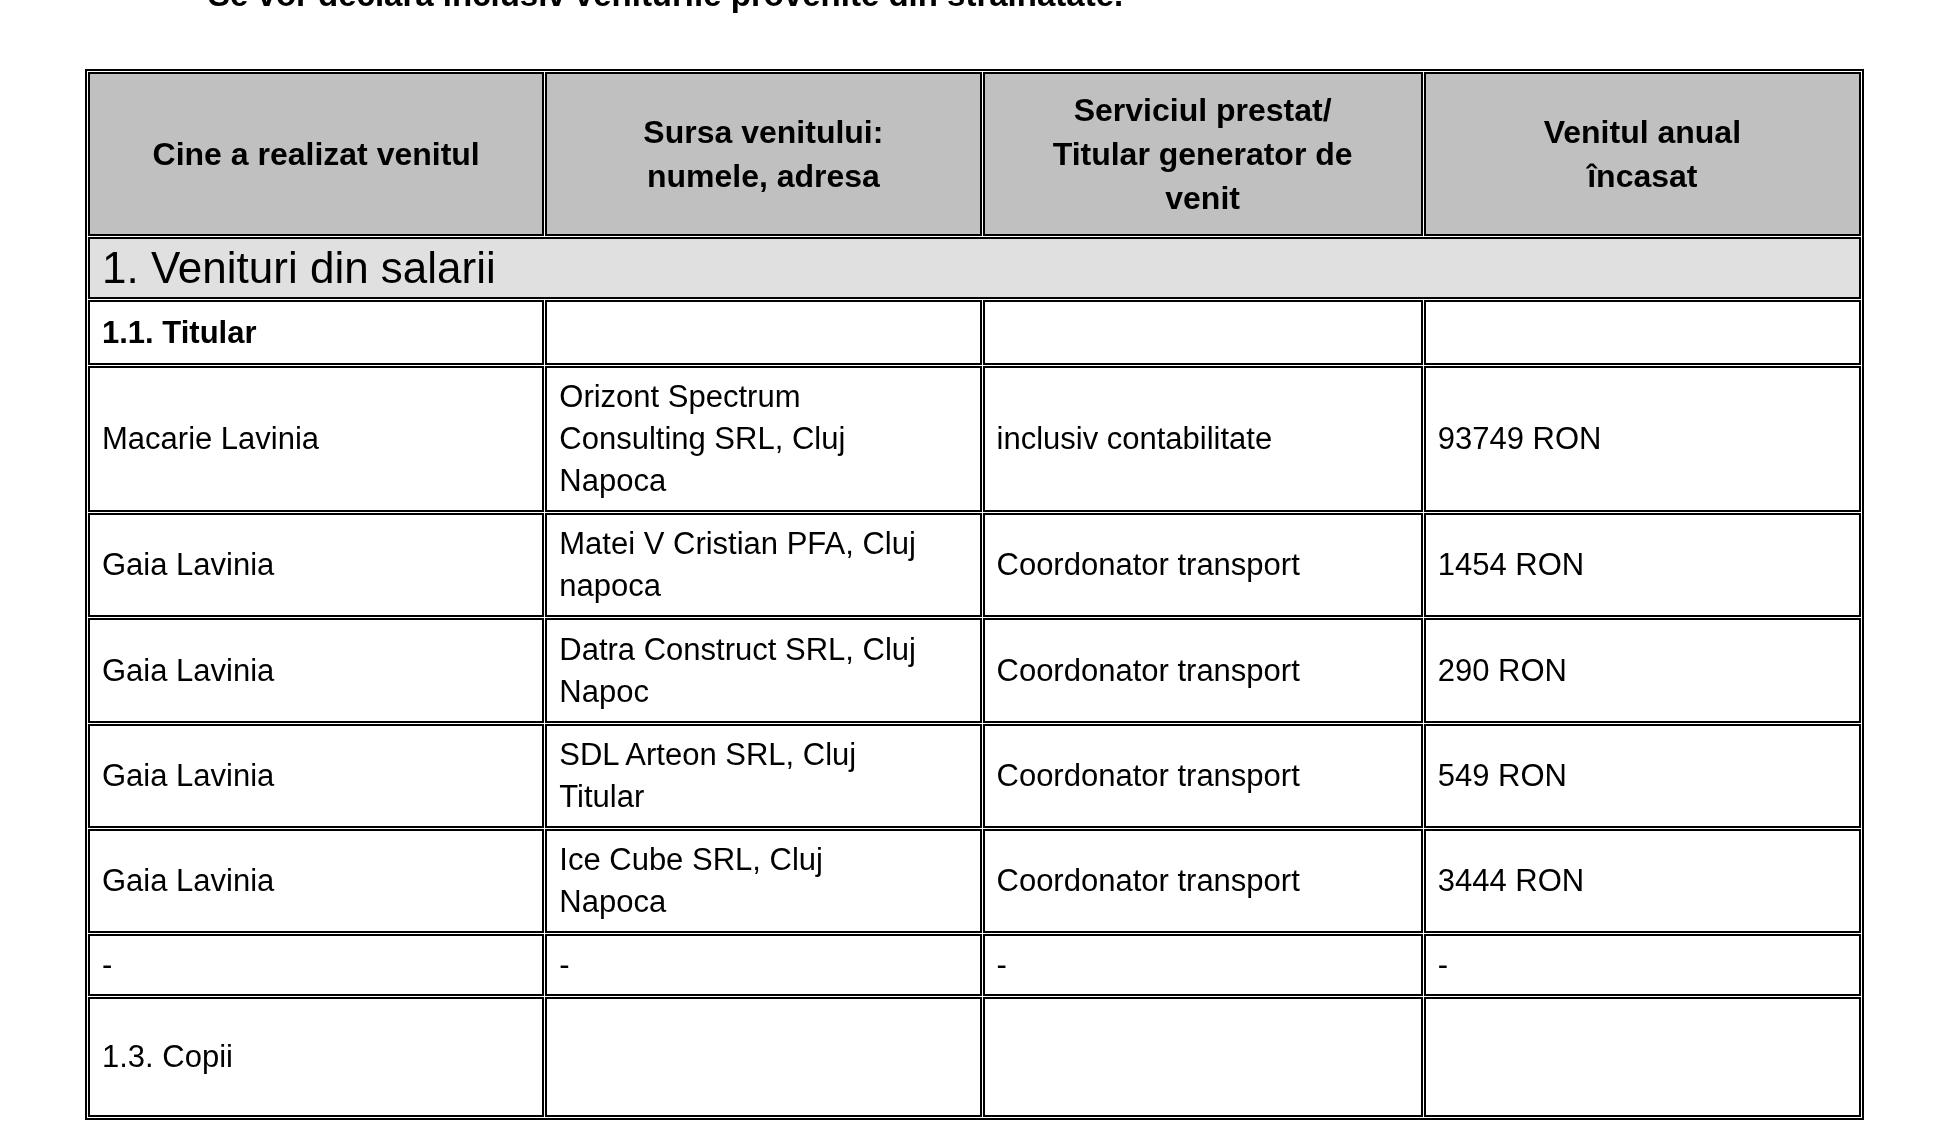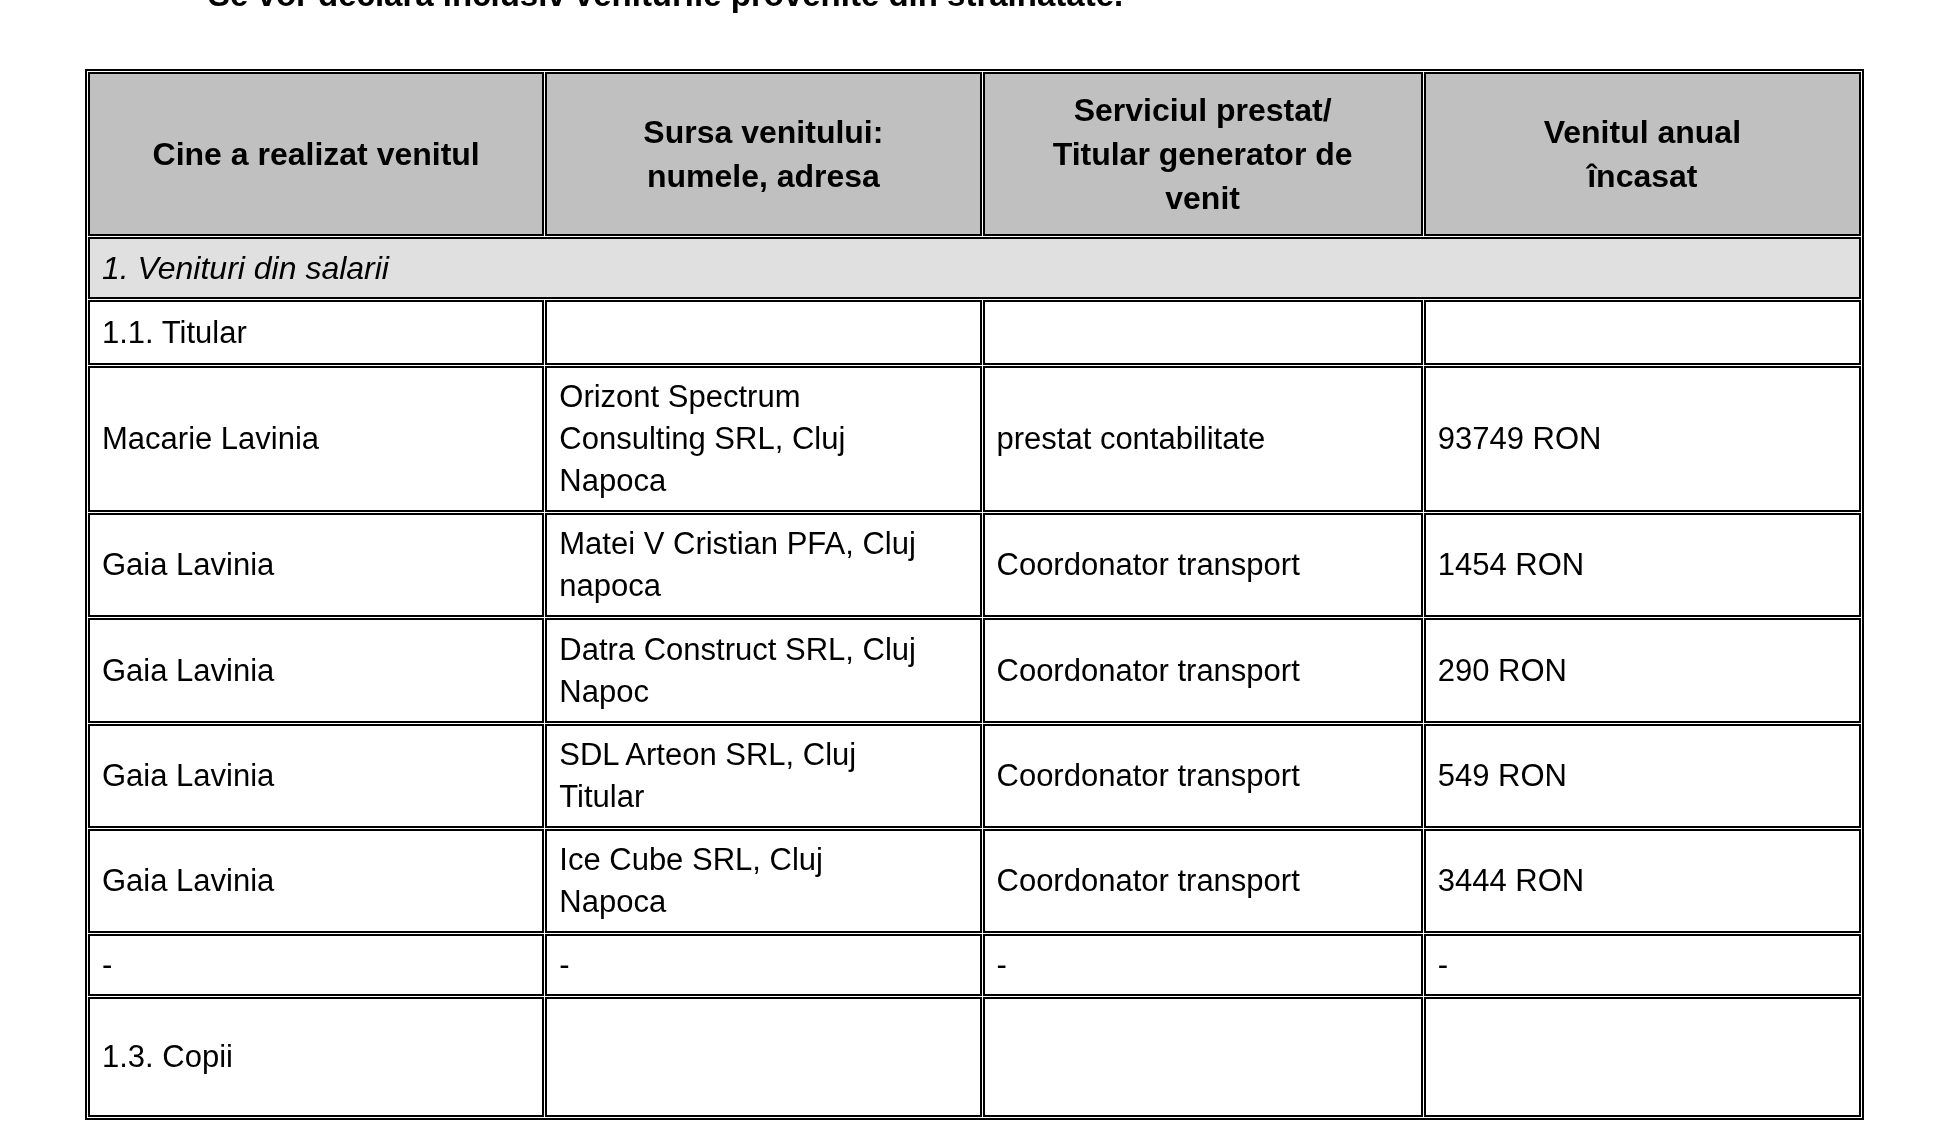--- a/index.html
+++ b/index.html
@@ -56,24 +56,23 @@
     background: #c0c0c0;
     font-weight: bold;
     text-align: center;
     font-size: 32px;
     line-height: 44px;
   }
   tr.row-header   { height: 164px; }
   tr.row-section  { height: 62px; }
   tr.row-section td {
     background: #e0e0e0;
-    font-style: italic;
-    font-size: 32px;
+    font-size: 44px;
   }
-  tr.row-sub      { height: 65px; }
+  tr.row-sub      { height: 65px; font-weight: bold; }
   tr.row-3line    { height: 146px; }
   tr.row-2line-a  { height: 102px; }
   tr.row-2line-b  { height: 105px; }
   tr.row-2line-c  { height: 104px; }
   tr.row-2line-d  { height: 101px; }
   tr.row-dash     { height: 60px; }
   tr.row-last     { height: 120px; }
 </style>
 </head>
 <body>
@@ -110,21 +109,21 @@
         <td></td>
         <td></td>
         <td></td>
       </tr>
 
       <tr class="row-3line">
         <td>Macarie Lavinia</td>
         <td>Orizont Spectrum
 Consulting SRL, Cluj
 Napoca</td>
-        <td>prestat contabilitate</td>
+        <td>inclusiv contabilitate</td>
         <td>93749 RON</td>
       </tr>
 
       <tr class="row-2line-a">
         <td>Gaia Lavinia</td>
         <td>Matei V Cristian PFA, Cluj
 napoca</td>
         <td>Coordonator transport</td>
         <td>1454 RON</td>
       </tr>

